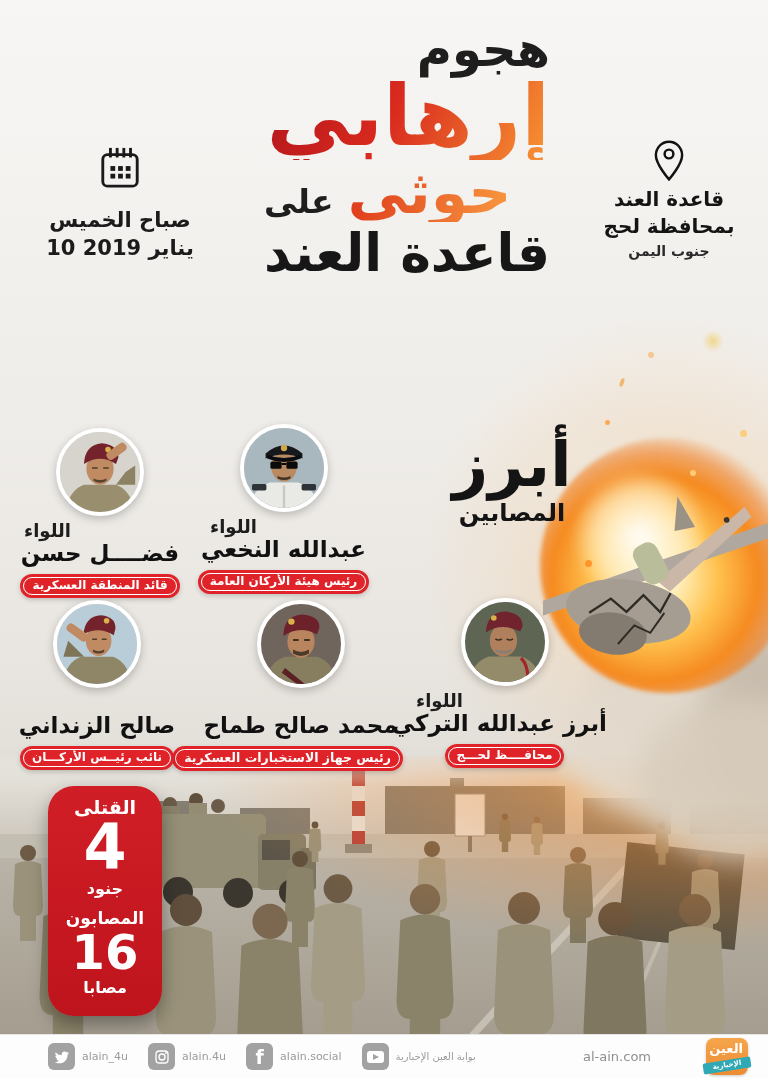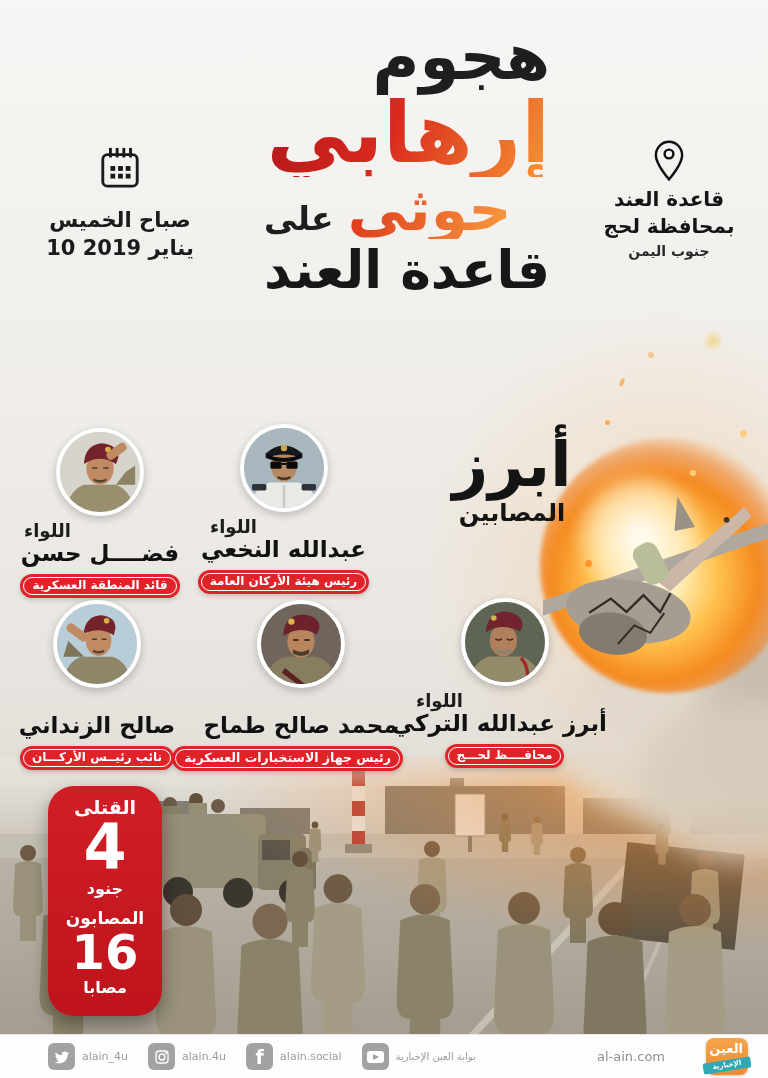--- a/index.html
+++ b/index.html
@@ -7,21 +7,21 @@
   .canvas{position:relative;width:768px;height:1078px;margin:0 auto;overflow:hidden;
     background:linear-gradient(180deg,#f7f6f4 0%,#f1efec 30%,#eae7e2 58%,#e2ded8 72%);}
   
   .date-block{position:absolute;left:38px;top:146px;width:164px;text-align:center;z-index:6;}
   .date-block .dline1{font-size:21px;font-weight:800;color:#1b1b1b;margin-top:14px;}
   .date-block .dline2{font-size:21px;font-weight:800;color:#1b1b1b;margin-top:4px;}
   .loc-block{position:absolute;left:594px;top:140px;width:150px;text-align:center;z-index:6;}
   .loc-block .lline{font-size:20px;font-weight:800;color:#141414;line-height:1.35;}
   .loc-block .lline3{font-size:14px;font-weight:700;color:#2a2a2a;margin-top:3px;}
   .title-block{position:absolute;right:218px;top:24px;text-align:right;direction:rtl;z-index:6;white-space:nowrap;}
-  .t1{font-size:64px;font-weight:800;color:#1e1e1e;line-height:1.05;}
+  .t1{font-size:48px;font-weight:800;color:#1e1e1e;line-height:1.05;}
   .t2{font-size:84px;font-weight:800;line-height:1.02;
       background:linear-gradient(115deg,#b5161b 5%,#d92a1e 45%,#f58c31 95%);
       -webkit-background-clip:text;background-clip:text;color:transparent;}
   .t3{line-height:1.0;margin-top:2px;display:flex;flex-direction:row;justify-content:flex-end;align-items:baseline;direction:rtl;gap:14px;}
   .t3 .big{font-size:60px;font-weight:800;
       background:linear-gradient(100deg,#e0401d 10%,#f6913c 90%);
       -webkit-background-clip:text;background-clip:text;color:transparent;}
   .t3 .small{font-size:33px;font-weight:800;color:#1e1e1e;}
   .t4{font-size:52px;font-weight:800;color:#171717;line-height:1.15;margin-top:2px;}
   
@@ -74,21 +74,21 @@
   .scene-fadetop{position:absolute;left:0;top:748px;width:768px;height:40px;z-index:2;
     background:linear-gradient(180deg,#e2ded8 0%,rgba(226,222,216,0) 100%);}
   
   .footer{position:absolute;left:0;bottom:0;width:768px;height:44px;background:#fdfdfd;border-top:1px solid #e7e7e7;
     display:flex;align-items:center;padding:0 20px 0 48px;z-index:9;}
   .social{display:flex;align-items:center;gap:0;}
   .social-item{display:flex;align-items:center;gap:7px;margin-right:20px;cursor:pointer;}
   .sicon{width:27px;height:27px;border-radius:6px;background:#a2a2a2;display:flex;align-items:center;justify-content:center;}
   .handle{font-size:11px;color:#9b9b9b;font-weight:400;}
   .handle-ar{font-size:10px;color:#9b9b9b;direction:rtl;}
-  .fright{margin-left:auto;display:flex;align-items:center;}
+  .fright{margin-left:auto;display:flex;align-items:center;gap:14px;}
   .site{font-size:13px;color:#8f8f8f;}
   .alogo{position:relative;width:42px;height:37px;border-radius:8px;background:linear-gradient(180deg,#f6a54b,#ec8c33);
     box-shadow:0 1px 3px rgba(0,0,0,.2);margin-left:41px;}
   .alogo .lmain{position:absolute;top:3px;right:5px;color:#fff;font-size:13px;font-weight:800;direction:rtl;}
   .alogo .lsub{position:absolute;bottom:4px;left:-3px;width:48px;height:11px;background:#2fa9b5;border-radius:2px;
     transform:rotate(-9deg);color:#fff;font-size:7px;font-weight:700;text-align:center;line-height:11px;direction:rtl;}
   .fbglyph{color:#fff;font-size:19px;font-weight:800;line-height:1;margin-top:2px;}
   .ytinner{width:17px;height:12px;background:#fff;border-radius:3px;display:flex;align-items:center;justify-content:center;}
   .ytplay{width:0;height:0;border-top:3.5px solid transparent;border-bottom:3.5px solid transparent;border-left:6px solid #a2a2a2;margin-left:1px;}
 </style>

